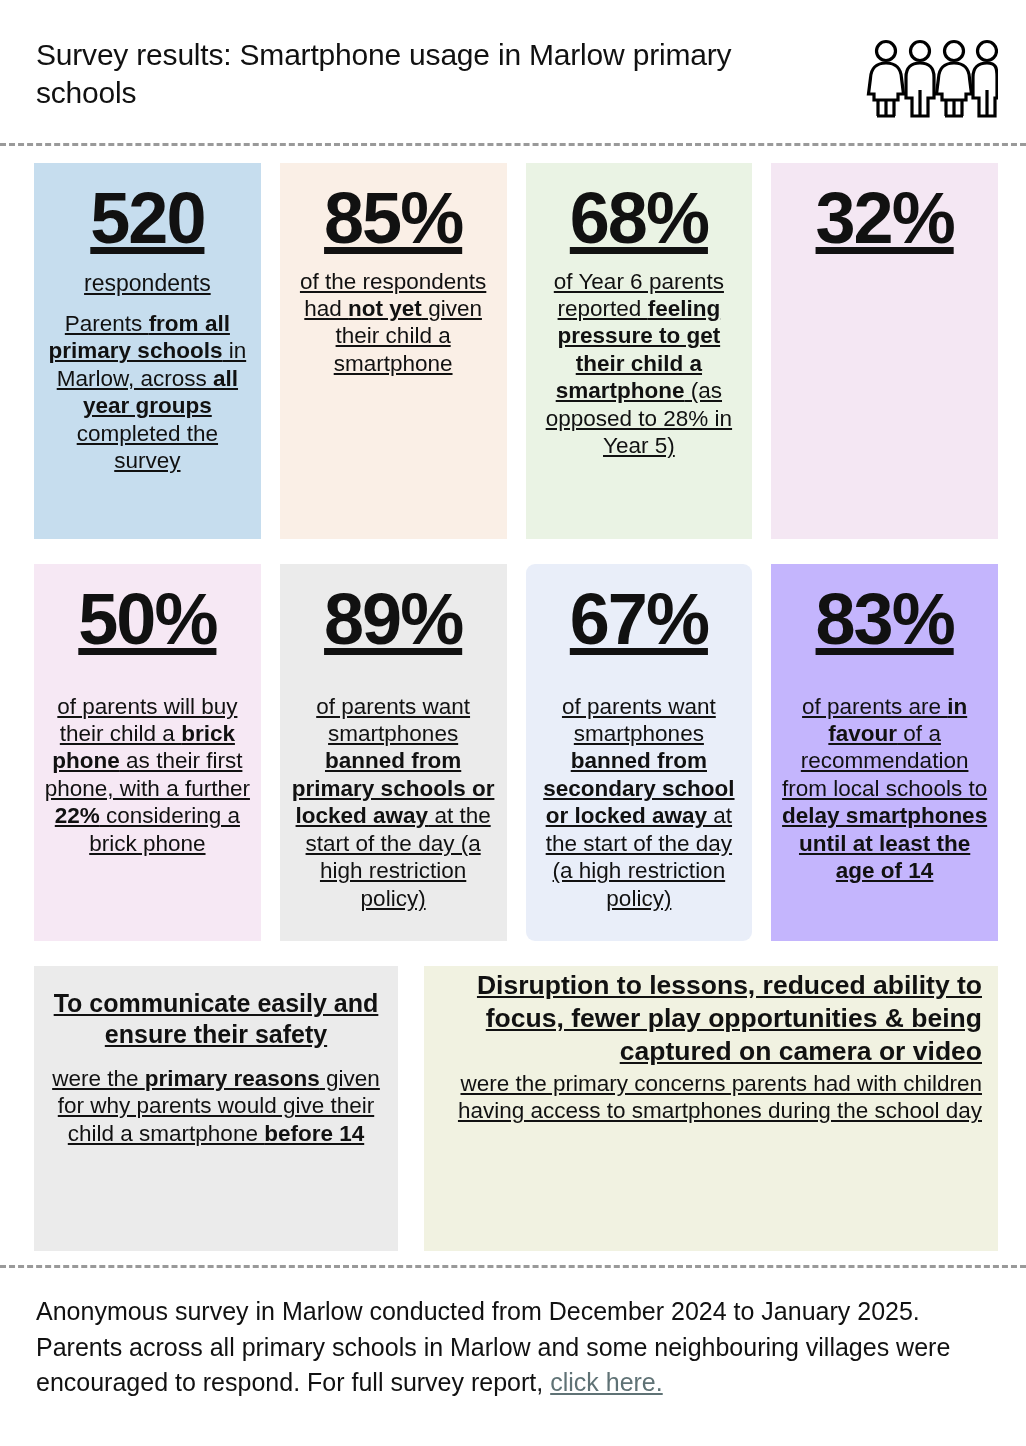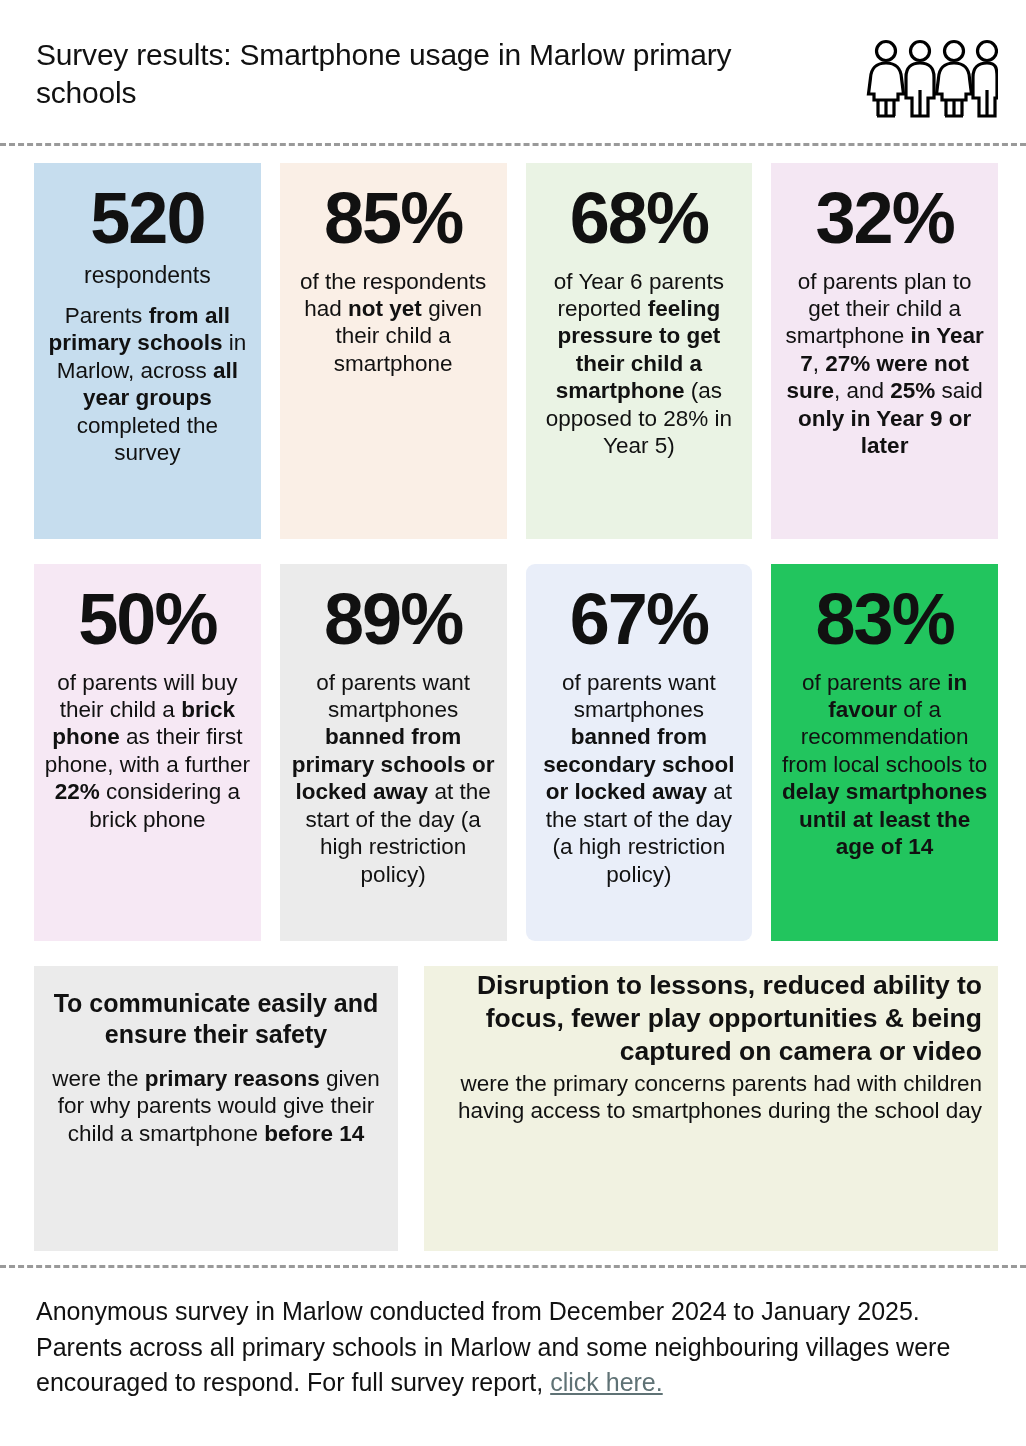--- a/index.html
+++ b/index.html
@@ -52,51 +52,52 @@
     margin: 0;
     width: 100%;
   }
   .divider-top { margin-top: 33px; }
   .divider-bottom { margin-top: 14px; }
 
   
   .grid {
     padding: 17px 28px 0 34px;
     box-sizing: border-box;
+    text-decoration: underline;
   }
   .row {
     display: flex;
     gap: 19px;
   }
   .row + .row { margin-top: 25px; }
 
   .card {
     flex: 1 1 0;
     box-sizing: border-box;
     padding: 14px 10px 16px 10px;
     text-align: center;
     display: flex;
     flex-direction: column;
     align-items: center;
   }
   .row-1 .card { height: 376px; }
-  .row-2 .card { height: 377px; }
+  .row-2 .card { height: 377px; gap: 24px; }
 
   .stat-number {
     font-size: 72px;
     font-weight: 700;
     line-height: 0.98;
     letter-spacing: -2px;
     margin: 6px 0 0 0;
     color: #111111;
   }
   .stat-unit {
     font-size: 23px;
     line-height: 1.15;
-    margin-top: 8px;
+    margin-top: 16px;
     color: #111111;
   }
   .stat-desc {
     font-size: 22.5px;
     line-height: 1.22;
     margin-top: 14px;
     color: #111111;
   }
   .stat-desc b { font-weight: 700; }
 
@@ -195,38 +196,37 @@
       <div class="card" style="background: rgb(250, 239, 230);">
         <div class="stat-number">85%</div>
         <div class="stat-desc">of the respondents had <b>not yet</b> given their child a smartphone</div>
       </div>
       <div class="card" style="background: rgb(234, 243, 228);">
         <div class="stat-number">68%</div>
         <div class="stat-desc">of Year 6 parents reported <b>feeling pressure to get their child a smartphone</b> (as opposed to 28% in Year 5)</div>
       </div>
       <div class="card" style="background: rgb(244, 231, 243);">
         <div class="stat-number">32%</div>
-        <div class="stat-desc">of parents plan to get their child a smartphone <b>in Year 7</b>, <b>27% were not sure</b>, and <b>25%</b> said <b>only in Year 9 or later</b></div>
       </div>
     </div>
 
     <div class="row row-2">
       <div class="card" style="background: rgb(246, 232, 244);">
         <div class="stat-number">50%</div>
         <div class="stat-desc">of parents will buy their child a <b>brick phone</b> as their first phone, with a further <b>22%</b> considering a brick phone</div>
       </div>
       <div class="card" style="background: rgb(235, 235, 235);">
         <div class="stat-number">89%</div>
         <div class="stat-desc">of parents want smartphones <b>banned from primary schools or locked away</b> at the start of the day (a high restriction policy)</div>
       </div>
       <div class="card" style="background: rgb(233, 238, 249); border-radius: 9px;">
         <div class="stat-number">67%</div>
         <div class="stat-desc">of parents want smartphones <b>banned from secondary school or locked away</b> at the start of the day (a high restriction policy)</div>
       </div>
-      <div class="card" style="background: #22c55e;">
+      <div class="card" style="background: #c4b5fd;">
         <div class="stat-number">83%</div>
         <div class="stat-desc">of parents are <b>in favour</b> of a recommendation from local schools to <b>delay smartphones until at least the age of 14</b></div>
       </div>
     </div>
 
     <div class="row-3">
       <div class="wide-card narrow" style="background: rgb(235, 235, 235);">
         <div class="wide-heading">To communicate easily and ensure their safety</div>
         <div class="wide-sub">were the <b>primary reasons</b> given for why parents would give their child a smartphone <b>before 14</b></div>
       </div>

